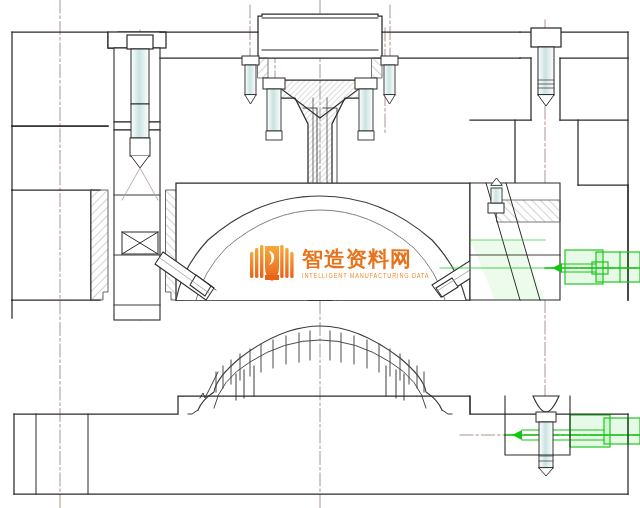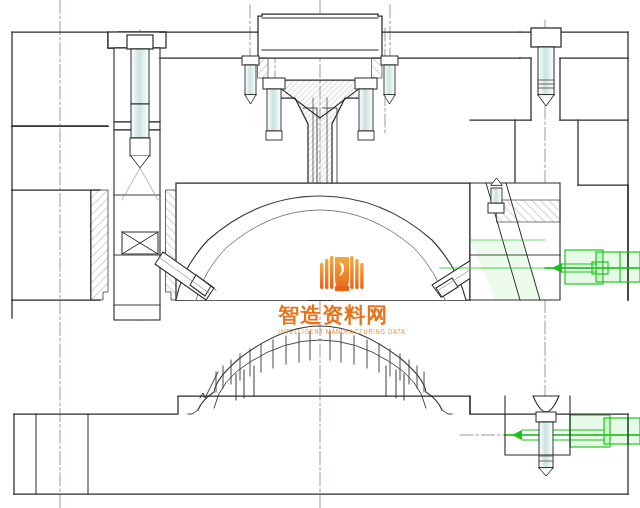--- a/index.html
+++ b/index.html
@@ -1,22 +1,22 @@
 <!DOCTYPE html>
 <html><head>
 <meta charset="utf-8">
 <style>
   html,body{margin:0;padding:0;background:#ffffff;}
   body{width:640px;height:508px;overflow:hidden;
        font-family:"Liberation Sans",sans-serif;}
   #stage{position:relative;width:640px;height:508px;background:#ffffff;}
   #cad{position:absolute;left:0;top:0;}
   
-  #watermark{position:absolute;left:249px;top:252px;width:186px;height:48px;
-             display:flex;align-items:center;gap:7px;pointer-events:none;flex-direction:column;}
+  #watermark{position:absolute;left:249px;top:240px;width:186px;height:48px;
+             display:flex;align-items:center;gap:7px;pointer-events:none;}
   #wm-mark{width:46px;height:40px;flex:0 0 46px;}
   #wm-text{display:flex;flex-direction:column;justify-content:center;line-height:1;}
   #wm-cn{font-size:21px;font-weight:bold;color:#E8731A;letter-spacing:1px;
          font-family:"DejaVu Sans",sans-serif;white-space:nowrap;}
   #wm-en{font-size:5.6px;color:#EE8B2B;letter-spacing:.85px;margin-top:3px;
          font-family:"Liberation Sans",sans-serif;white-space:nowrap;
          transform:scaleY(1.15);transform-origin:left top;}
 </style>
 </head>
 <body>

